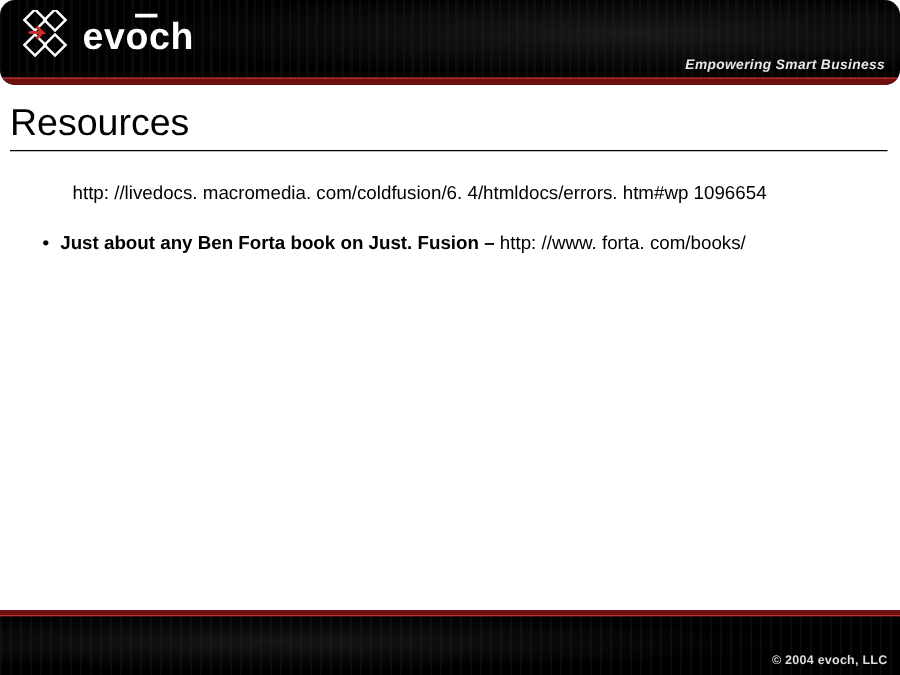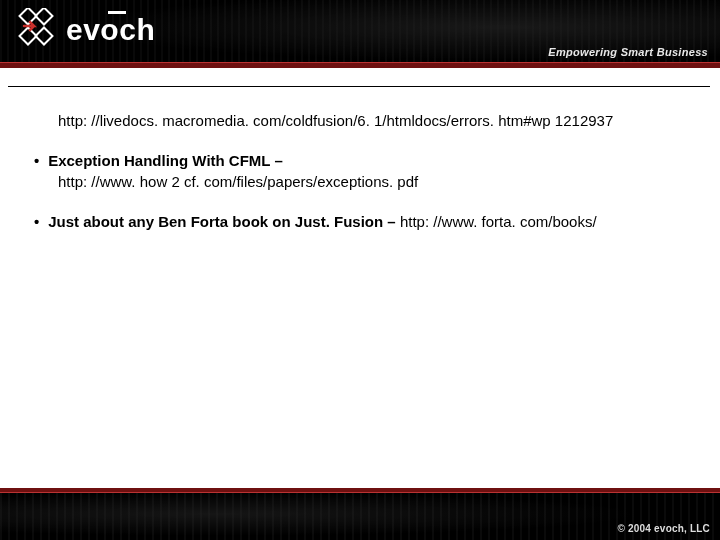--- a/index.html
+++ b/index.html
@@ -1,20 +1,20 @@
 <!DOCTYPE html>
 <html><head>
 <meta charset="utf-8">
 <style>
   * { margin: 0; padding: 0; box-sizing: border-box; }
   html, body { width: 720px; height: 540px; overflow: hidden; font-family: Arial, Helvetica, sans-serif; background: #fff; }
   .slide { width: 720px; height: 540px; position: relative; background: #fff; }
 
   
-  .header { width: 720px; height: 68px; background: #000; position: relative; overflow: hidden; }
+  .header { width: 720px; height: 68px; background: #000; position: relative; overflow: hidden; border-radius: 12px; }
   .header::before {
     content: "";
     position: absolute; inset: 0;
     background:
       repeating-linear-gradient(90deg, rgba(60,60,60,0.25) 0 2px, transparent 2px 7px),
       radial-gradient(ellipse at 70% 40%, rgba(120,120,120,0.35), transparent 60%);
     opacity: 0.6;
   }
   .header-red { position: absolute; left: 0; right: 0; bottom: 0; height: 6px; background: #6e1010; border-top: 1px solid #b33; }
   .brand { position: absolute; left: 14px; top: 8px; display: flex; align-items: center; gap: 8px; }
@@ -71,33 +71,30 @@
       <span class="brand-name">
         <span class="bar"></span>
         <span>evoch</span>
       </span>
     </div>
     <div class="tagline">Empowering Smart Business</div>
     <div class="header-red"></div>
   </div>
 
   <div class="title-wrap">
+    <div class="title">Resources</div>
     <div class="title-rule"></div>
   </div>
 
   <div class="body">
 
     <div class="item">
-      <span class="item-link">http: //livedocs. macromedia. com/coldfusion/6. 1/htmldocs/errors. htm#wp 1212937</span>
+      <span class="item-link">http: //livedocs. macromedia. com/coldfusion/6. 4/htmldocs/errors. htm#wp 1096654</span>
     </div>
 
-    <div class="item">
-      <div class="item-head"><span class="bul">•</span> <span>Exception Handling With CFML –</span></div>
-      <span class="item-link">http: //www. how 2 cf. com/files/papers/exceptions. pdf</span>
-    </div>
 
     <div class="item item-inline">
       <div class="item-head"><span class="bul">•</span> <span>Just about any Ben Forta book on Just. Fusion –</span> <span class="item-link-inline">http: //www. forta. com/books/</span></div>
     </div>
 
   </div>
 
   <div class="footer">
     <div class="footer-red"></div>
     <div class="copyright">© 2004 evoch, LLC</div>

